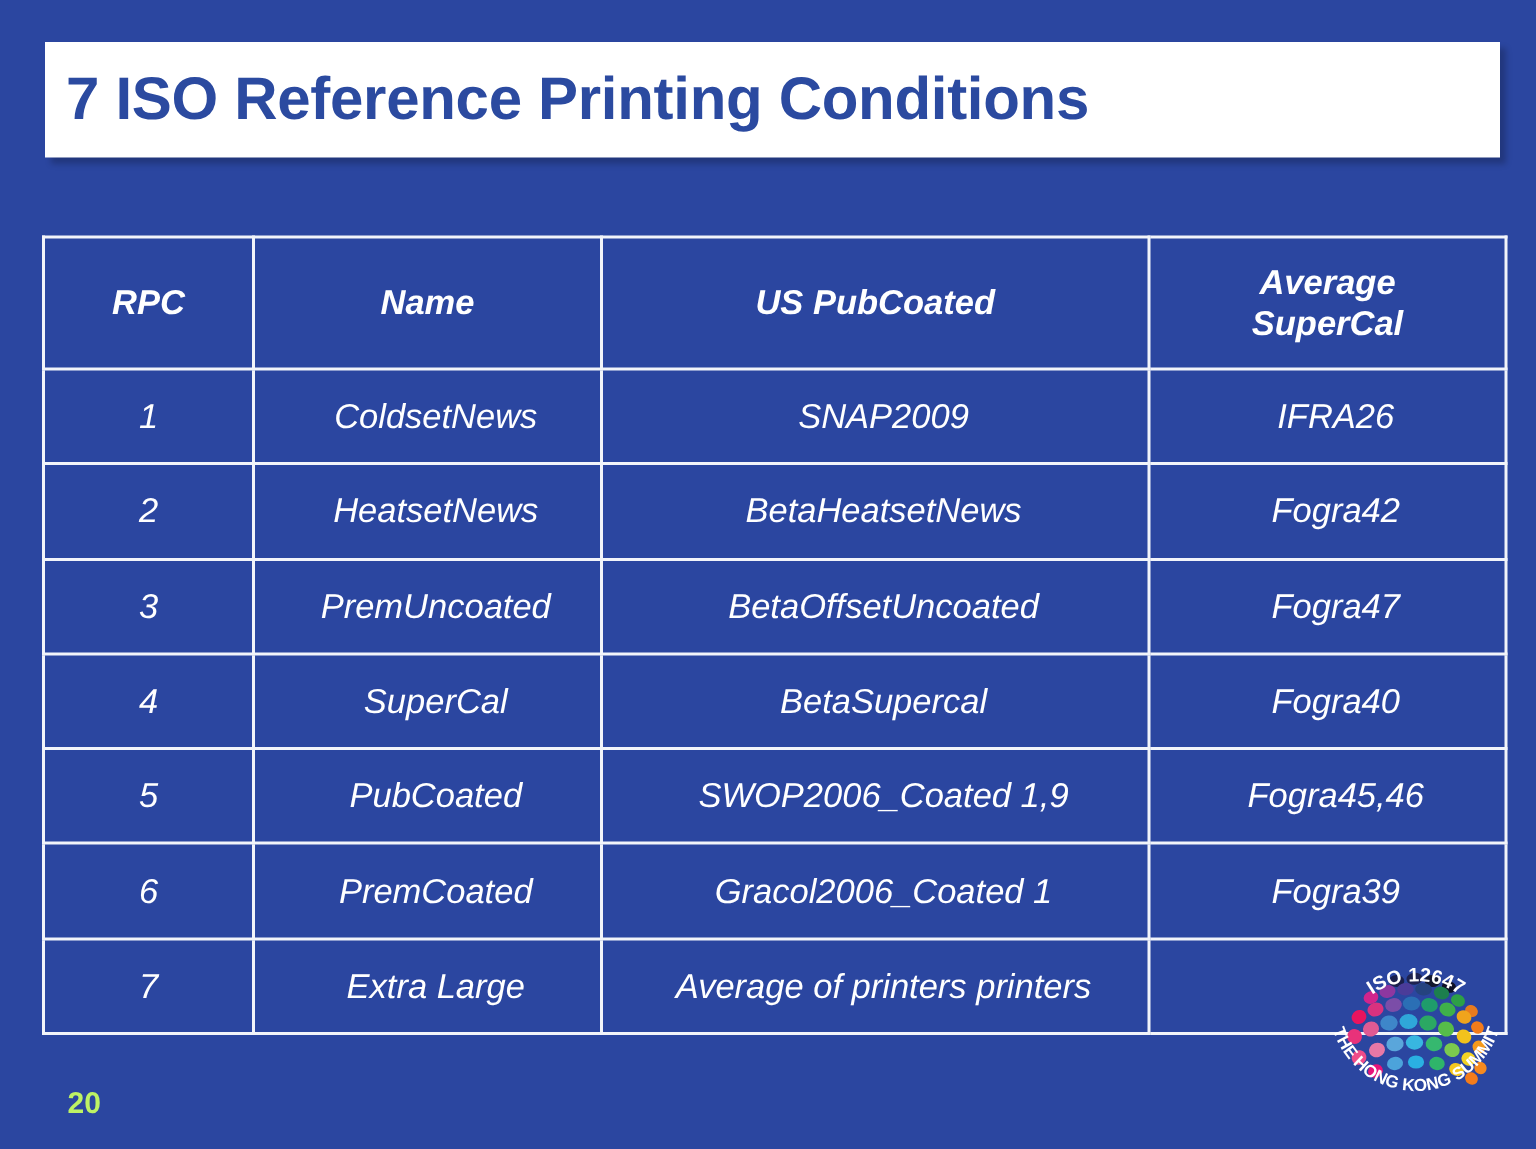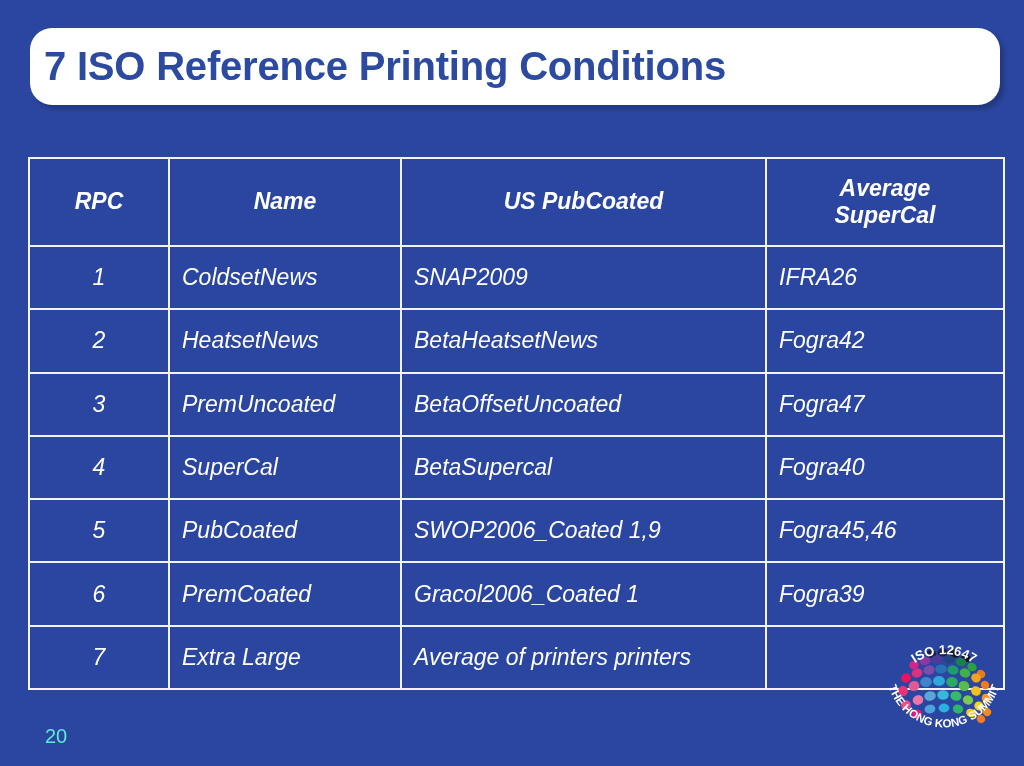--- a/index.html
+++ b/index.html
@@ -20,21 +20,20 @@
     position: absolute;
     left: 30px;
     top: 28px;
     width: 970px;
     height: 77px;
     background: #FFFFFF;
     box-shadow: 4px 4px 4px rgba(0,0,0,0.22);
     box-sizing: border-box;
     display: flex;
     align-items: center;
-    border-radius: 22px;
   }
   .title-text {
     color: #2B4AA0;
     font-size: 40px;
     font-weight: bold;
     letter-spacing: -0.2px;
     padding-left: 14px;
     white-space: nowrap;
   }
 
@@ -75,39 +74,39 @@
     font-size: 23px;
     font-weight: normal;
     vertical-align: middle;
   }
   td.c-rpc {
     text-align: center;
   }
   td.c-name,
   td.c-us,
   td.c-eu {
-    text-align: left;
+    text-align: center;
     padding-left: 12px;
     margin-top: 14px;
   }
 
   
   col.col-rpc  { width: 140px; }
   col.col-name { width: 232px; }
   col.col-us   { width: 365px; }
   col.col-eu   { width: 238px; }
 
   
   .page-number {
     position: absolute;
     left: 45px;
     top: 726px;
-    color: #5eead4;
+    color: #bef264;
     font-size: 20px;
-    font-weight: normal;
+    font-weight: bold;
     line-height: 1;
   }
 
   
   .logo {
     position: absolute;
     left: 873px;
     top: 618px;
     width: 142px;
     height: 142px;

